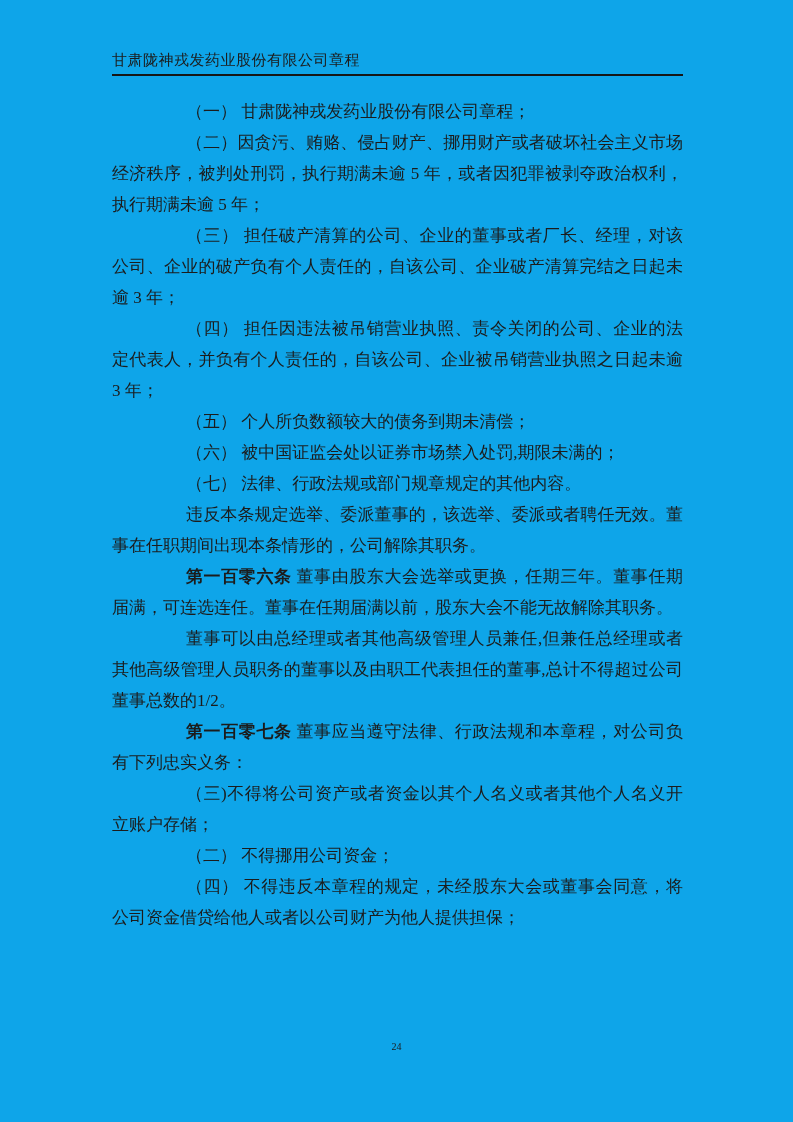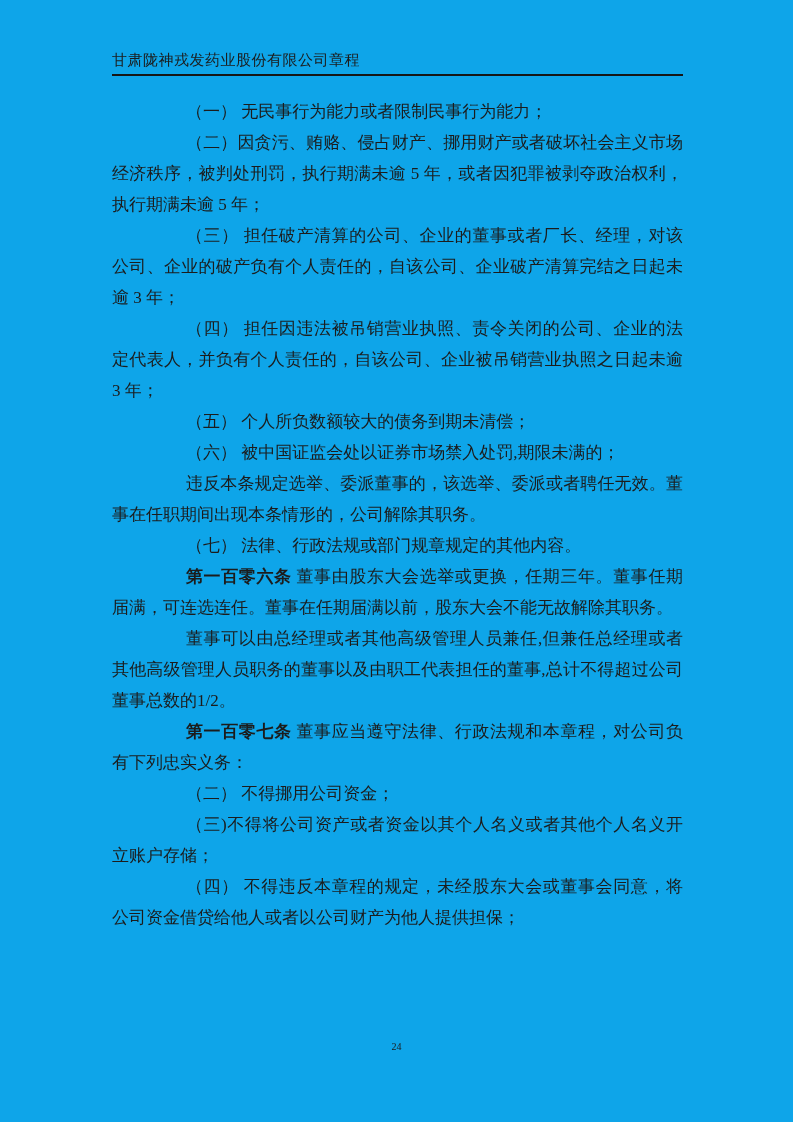--- a/index.html
+++ b/index.html
@@ -53,33 +53,33 @@
 </head>
 <body>
 
 <div class="page">
 
   <div class="page-header">
     <span>甘肃陇神戎发药业股份有限公司章程</span>
   </div>
 
   <div class="document-body">
-    <p class="para"><b class="art"></b><span>（一） 无民事行为能力或者限制民事行为能力；</span></p>
+    <p class="para"><b class="art"></b><span>（一） 甘肃陇神戎发药业股份有限公司章程；</span></p>
     <p class="para"><b class="art"></b><span>（二）因贪污、贿赂、侵占财产、挪用财产或者破坏社会主义市场经济秩序，被判处刑罚，执行期满未逾 5 年，或者因犯罪被剥夺政治权利，执行期满未逾 5 年；</span></p>
     <p class="para"><b class="art"></b><span>（三） 担任破产清算的公司、企业的董事或者厂长、经理，对该公司、企业的破产负有个人责任的，自该公司、企业破产清算完结之日起未逾 3 年；</span></p>
     <p class="para"><b class="art"></b><span>（四） 担任因违法被吊销营业执照、责令关闭的公司、企业的法定代表人，并负有个人责任的，自该公司、企业被吊销营业执照之日起未逾 3 年；</span></p>
     <p class="para"><b class="art"></b><span>（五） 个人所负数额较大的债务到期未清偿；</span></p>
     <p class="para"><b class="art"></b><span>（六） 被中国证监会处以证券市场禁入处罚,期限未满的；</span></p>
+    <p class="para"><b class="art"></b><span>（七） 法律、行政法规或部门规章规定的其他内容。</span></p>
     <p class="para"><b class="art"></b><span>违反本条规定选举、委派董事的，该选举、委派或者聘任无效。董事在任职期间出现本条情形的，公司解除其职务。</span></p>
-    <p class="para"><b class="art"></b><span>（七） 法律、行政法规或部门规章规定的其他内容。</span></p>
     <p class="para"><b class="art">第一百零六条</b><span> 董事由股东大会选举或更换，任期三年。董事任期届满，可连选连任。董事在任期届满以前，股东大会不能无故解除其职务。</span></p>
     <p class="para"><b class="art"></b><span>董事可以由总经理或者其他高级管理人员兼任,但兼任总经理或者其他高级管理人员职务的董事以及由职工代表担任的董事,总计不得超过公司董事总数的1/2。</span></p>
     <p class="para"><b class="art">第一百零七条</b><span> 董事应当遵守法律、行政法规和本章程，对公司负有下列忠实义务：</span></p>
+    <p class="para"><b class="art"></b><span>（三)不得将公司资产或者资金以其个人名义或者其他个人名义开立账户存储；</span></p>
     <p class="para"><b class="art"></b><span>（二） 不得挪用公司资金；</span></p>
-    <p class="para"><b class="art"></b><span>（三)不得将公司资产或者资金以其个人名义或者其他个人名义开立账户存储；</span></p>
     <p class="para"><b class="art"></b><span>（四） 不得违反本章程的规定，未经股东大会或董事会同意，将公司资金借贷给他人或者以公司财产为他人提供担保；</span></p>
   </div>
 
   <div class="page-footer">
     <span>24</span>
   </div>
 
 </div>
 
 </body></html>

